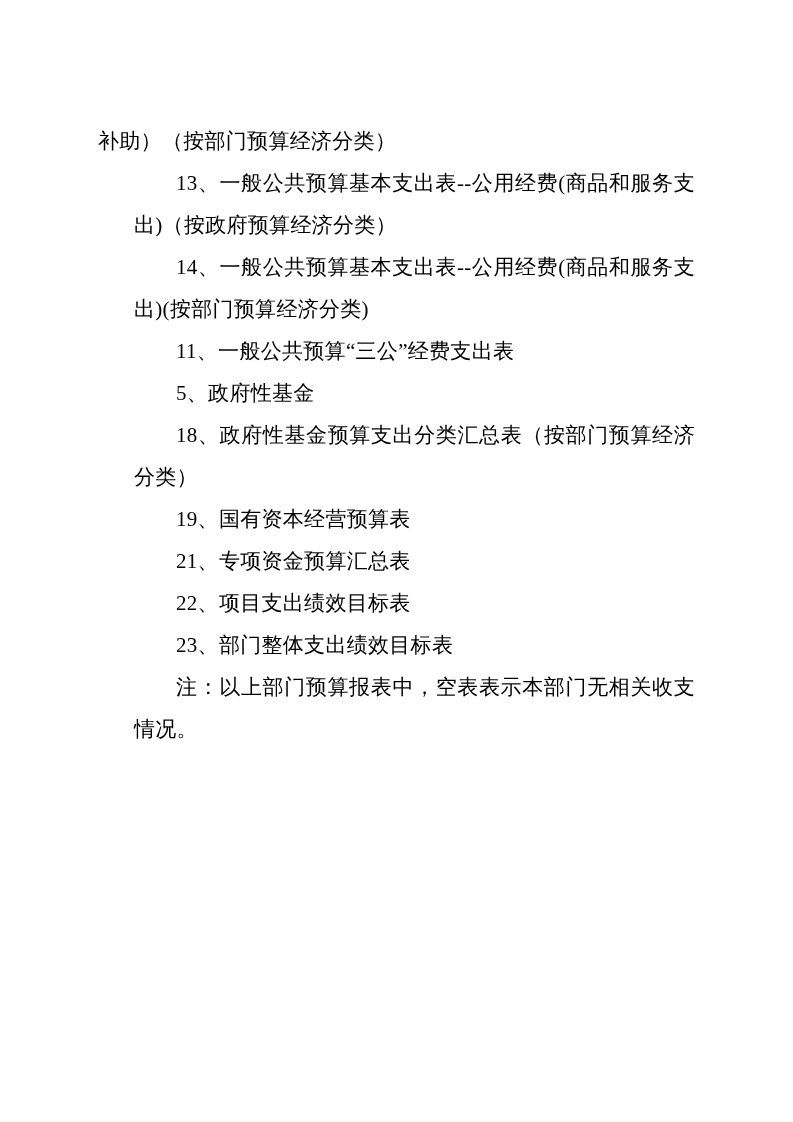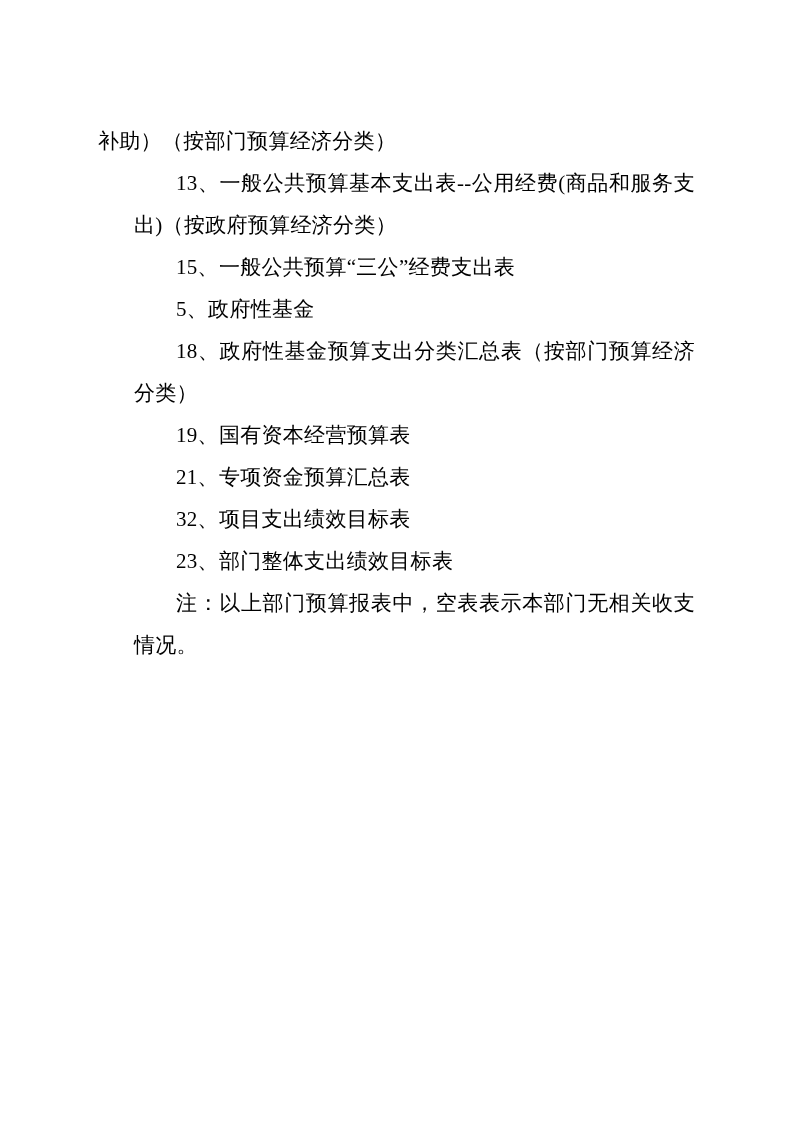--- a/index.html
+++ b/index.html
@@ -44,33 +44,34 @@
 </head>
 <body>
 
 <div class="page">
   <div class="doc-body">
 
     <p class="para">补助）（按部门预算经济分类）</p>
 
     <p class="para indent">13、一般公共预算基本支出表--公用经费(商品和服务支出)（按政府预算经济分类）</p>
 
+    <p class="para indent">14、一般公共预算基本支出表--公用经费(商品和服务支出)(按部门预算经济分类)</p>
 
-    <p class="para indent">15、一般公共预算“三公”经费支出表</p>
+    <p class="para indent">11、一般公共预算“三公”经费支出表</p>
 
     <p class="para indent">5、政府性基金</p>
 
 
     <p class="para indent">18、政府性基金预算支出分类汇总表（按部门预算经济分类）</p>
 
     <p class="para indent">19、国有资本经营预算表</p>
 
 
     <p class="para indent">21、专项资金预算汇总表</p>
 
-    <p class="para indent">32、项目支出绩效目标表</p>
+    <p class="para indent">22、项目支出绩效目标表</p>
 
     <p class="para indent">23、部门整体支出绩效目标表</p>
 
     <p class="para indent">注：以上部门预算报表中，空表表示本部门无相关收支情况。</p>
 
   </div>
 </div>
 
 </body></html>

